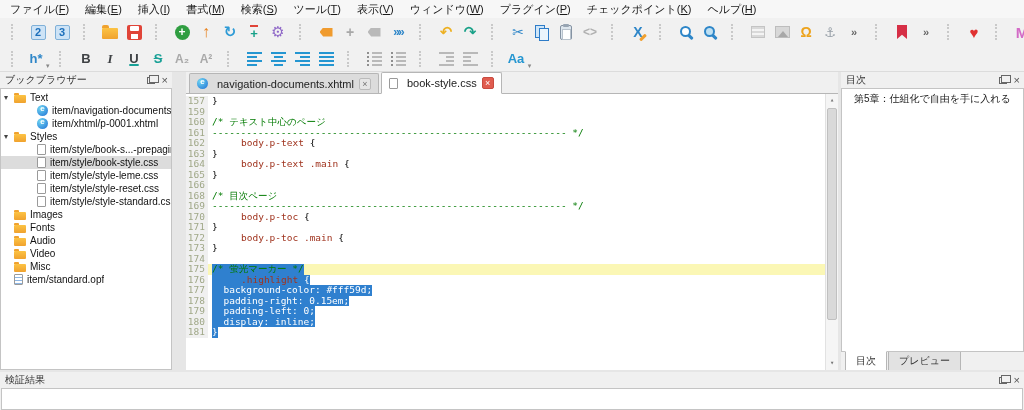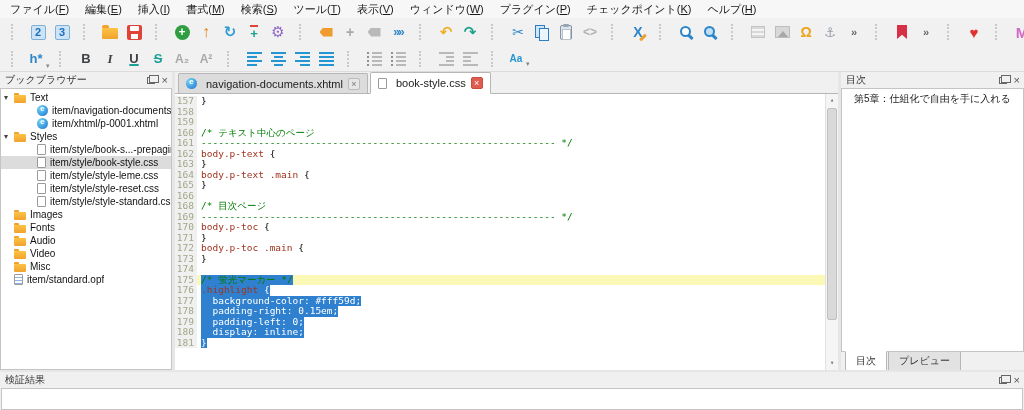--- a/index.html
+++ b/index.html
@@ -81,26 +81,26 @@
             background-size:15px 2px,10px 2px,15px 2px,10px 2px; background-position:0 1px,100% 5px,0 9px,100% 13px; }
   .i-al-j { background-image:linear-gradient(#2596d1,#2596d1),linear-gradient(#2596d1,#2596d1),linear-gradient(#2596d1,#2596d1),linear-gradient(#2596d1,#2596d1);
             background-size:15px 2px,15px 2px,15px 2px,15px 2px; background-position:0 1px,0 5px,0 9px,0 13px; }
   .i-list,.i-list2 { background-image:linear-gradient(#b9b9b9,#b9b9b9),linear-gradient(#b9b9b9,#b9b9b9),linear-gradient(#b9b9b9,#b9b9b9),linear-gradient(#b9b9b9,#b9b9b9),linear-gradient(#8f8f8f,#8f8f8f),linear-gradient(#8f8f8f,#8f8f8f),linear-gradient(#8f8f8f,#8f8f8f),linear-gradient(#8f8f8f,#8f8f8f);
             background-size:10px 2px,10px 2px,10px 2px,10px 2px,2px 2px,2px 2px,2px 2px,2px 2px;
             background-position:5px 1px,5px 5px,5px 9px,5px 13px,0 1px,0 5px,0 9px,0 13px; }
   .i-outd { background-image:linear-gradient(#b9b9b9,#b9b9b9),linear-gradient(#b9b9b9,#b9b9b9),linear-gradient(#b9b9b9,#b9b9b9),linear-gradient(#b9b9b9,#b9b9b9);
             background-size:15px 2px,8px 2px,8px 2px,15px 2px; background-position:0 1px,100% 5px,100% 9px,0 13px; }
   .i-ind  { background-image:linear-gradient(#b9b9b9,#b9b9b9),linear-gradient(#b9b9b9,#b9b9b9),linear-gradient(#b9b9b9,#b9b9b9),linear-gradient(#b9b9b9,#b9b9b9);
             background-size:15px 2px,8px 2px,8px 2px,15px 2px; background-position:0 1px,0 5px,0 9px,0 13px; }
-  .i-case { color:#2596d1; font-weight:bold; font-size:10px; }
+  .i-case { color:#2596d1; font-weight:bold; font-size:13px; }
 
   
   .main { flex:1; display:flex; background:#e6e6e6; min-height:0; }
   .dock { display:flex; flex-direction:column; background:#f0f0f0; }
-  .dock.left { width:172px; flex:0 0 172px; margin-right:3px; }
+  .dock.left { width:172px; flex:0 0 172px; margin-right:14px; }
   .dock.right { width:183px; flex:0 0 183px; margin-left:3px; }
   .dock-h { height:16px; display:flex; align-items:center; padding:0 4px 0 5px; flex:0 0 auto; }
   .dtitle { font-size:10px; color:#333; white-space:nowrap; }
   .hsp { flex:1; }
   .fico { width:8px; height:7px; border:1px solid #666; position:relative; margin-right:7px; background:#f0f0f0; }
   .fico::before { content:""; position:absolute; left:1px; top:-3px; width:8px; height:6px; border:1px solid #666; background:#f0f0f0; }
   .xico { font-size:11px; color:#555; line-height:10px; }
 
   .tree { flex:1; background:#fff; border:1px solid #c4c4c4; overflow:hidden; padding-top:2px; }
   .trow { height:13px; display:flex; align-items:center; font-size:10px; color:#111; white-space:nowrap; }
@@ -130,21 +130,21 @@
 
   .editor { flex:1; background:#fff; position:relative; overflow:hidden; font-family:"DejaVu Sans Mono","Liberation Mono",monospace; padding-top:2px; }
   .cl { display:flex; height:10.5px; line-height:10.5px; font-size:9.5px; }
   .ln { flex:0 0 22px; background:#f0f0f0; color:#a0a888; text-align:right; padding-right:3px; }
   .lb { flex:1; padding-left:4px; margin-right:13px; }
   .lb.cur { background:#fbf7b5; }
   .lt { white-space:pre; display:inline-block; }
   .lt.sel { background:#2f80cf; }
   .lt .p { color:#000; }
   .lt .c { color:#007a00; }
-  .lt .s { color:#a0341f; }
+  .lt .s { color:#a0341f;margin-left:29px; }
   .lt .w { color:#fff; }
 
   .vscroll { position:absolute; top:0; right:0; bottom:0; width:13px; background:#f5f5f5; border-left:1px solid #e2e2e2; }
   .sb-btn { height:13px; text-align:center; font-size:7px; color:#777; line-height:13px; }
   .sb-down { position:absolute; bottom:0; left:0; right:0; }
   .sb-thumb { position:absolute; left:1px; right:1px; top:14px; height:212px; background:#d9d9d9; border:1px solid #c0c0c0; border-radius:2px; }
 
   
   .toc-body { flex:1; background:#fff; border:1px solid #c4c4c4; overflow:hidden; }
   .toc-entry { font-size:10px; color:#222; padding:3px 4px 0 12px; white-space:nowrap; overflow:hidden; }
@@ -475,24 +475,20 @@
             <i class="fic fp"></i>
             <span>book-style.css</span>
             <span class="tclose tc-red">×</span>
           </span>
       </div>
       <div class="editor">
         <div>
             <div class="cl">
               <span class="ln">157</span>
               <span class="lb"><span class="lt"><span class="p">}</span></span></span>
-            </div>
-            <div class="cl">
-              <span class="ln">158</span>
-              <span class="lb"><span class="lt"></span></span>
             </div>
             <div class="cl">
               <span class="ln">159</span>
               <span class="lb"><span class="lt"></span></span>
             </div>
             <div class="cl">
               <span class="ln">160</span>
               <span class="lb"><span class="lt"><span class="c">/* テキスト中心のページ</span></span></span>
             </div>
             <div class="cl">

